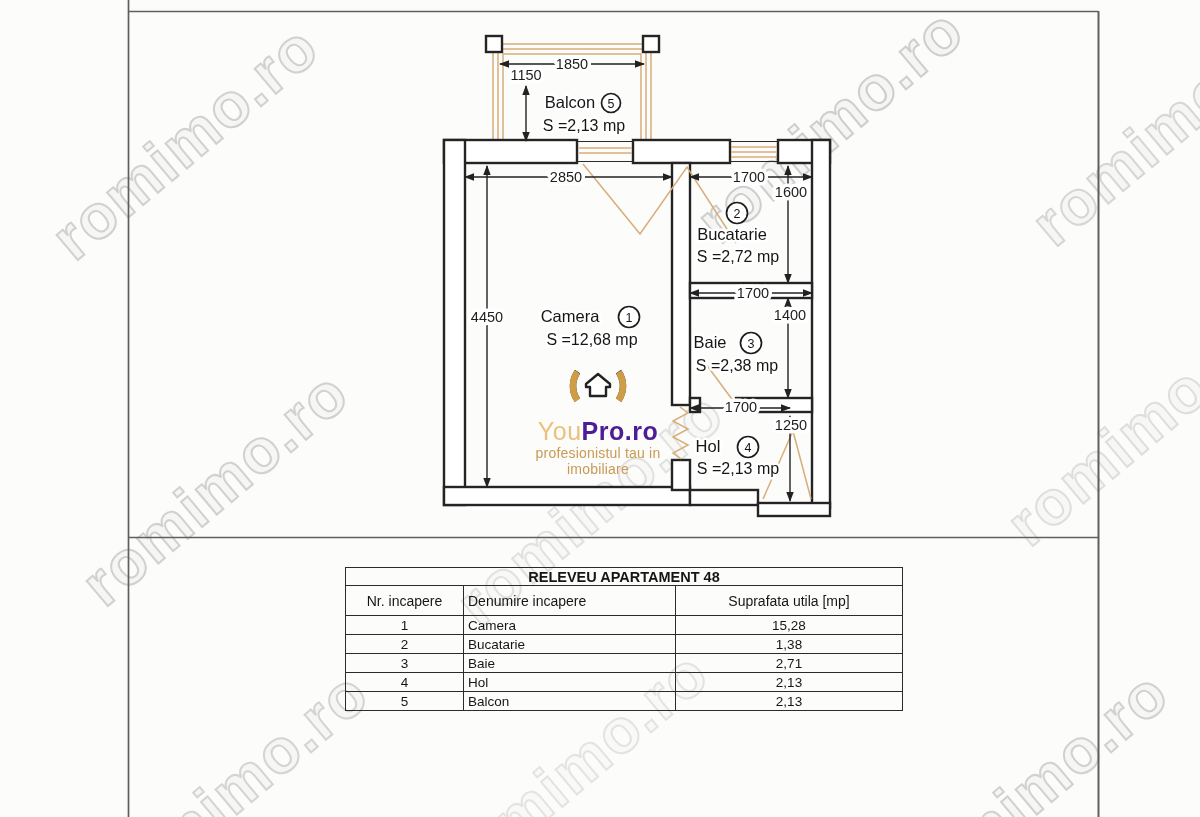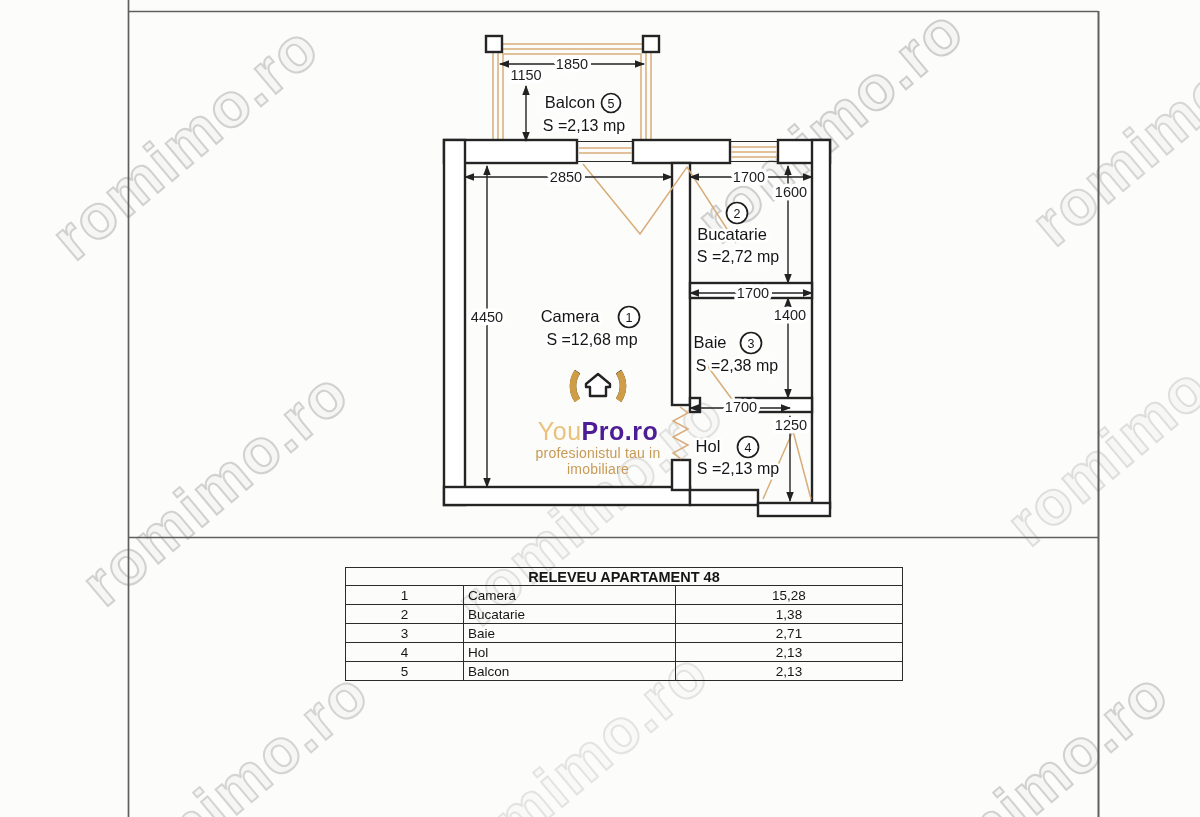--- a/index.html
+++ b/index.html
@@ -195,20 +195,25 @@
     <table class="releveu">
       <colgroup>
           <col style="width:118px">
           <col style="width:212px">
           <col style="width:227px">
         </colgroup>
       <tbody>
           <tr>
             <td class="t-title" colspan="3">RELEVEU APARTAMENT 48</td>
           </tr>
+      <tr class="t-head">
+        <td class="t-head c-num">Nr. incapere</td>
+        <td class="t-head c-name">Denumire incapere</td>
+        <td class="t-head c-area">Suprafata utila [mp]</td>
+      </tr>
       <tr>
         <td class="c-num">1</td>
         <td class="c-name">Camera</td>
         <td class="c-area">15,28</td>
       </tr>
       <tr>
         <td class="c-num">2</td>
         <td class="c-name">Bucatarie</td>
         <td class="c-area">1,38</td>
       </tr>

